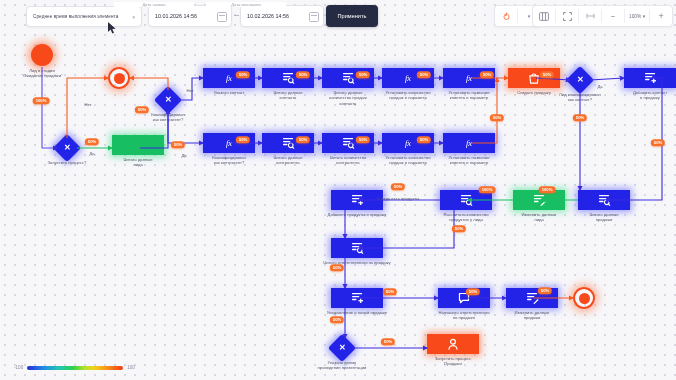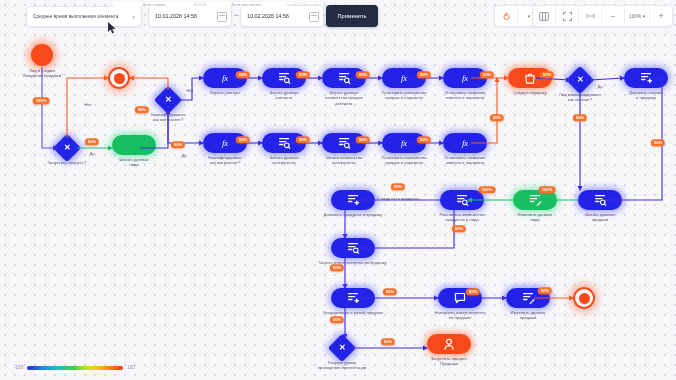--- a/index.html
+++ b/index.html
@@ -64,21 +64,21 @@
   
   .legend{position:absolute;left:14px;bottom:10px;display:flex;align-items:center;gap:4px;z-index:30;}
   .legend .ln{font-size:4.6px;color:#8b8c9c;}
   .legend .bar{
     width:96px;height:4px;border-radius:2px;
     background:linear-gradient(90deg,#2a2ae0 0%,#1f8fe0 18%,#21c4b4 33%,#2fd14a 48%,#b8e02a 60%,#f2d21a 70%,#f79a18 82%,#f03a18 100%);
   }
   
   .node{position:absolute;box-sizing:border-box;}
   .box{
-    width:44px;height:20px;border-radius:10px;
+    width:52px;height:20px;border-radius:0;
     display:flex;align-items:center;justify-content:center;
     position:relative;cursor:pointer;
   }
   .box.blue{background:#2323e8;box-shadow:0 0 7px 2px rgba(80,80,255,.55);}
   .box.green{background:#18bf62;box-shadow:0 0 7px 2px rgba(30,220,120,.5);}
   .box.orange{background:#f8491a;box-shadow:0 0 7px 2px rgba(255,90,30,.55);}
   .box svg{display:block;}
   .dia{
     width:20px;height:20px;background:#2323e8;transform:rotate(45deg);
     border-radius:3px;display:flex;align-items:center;justify-content:center;

